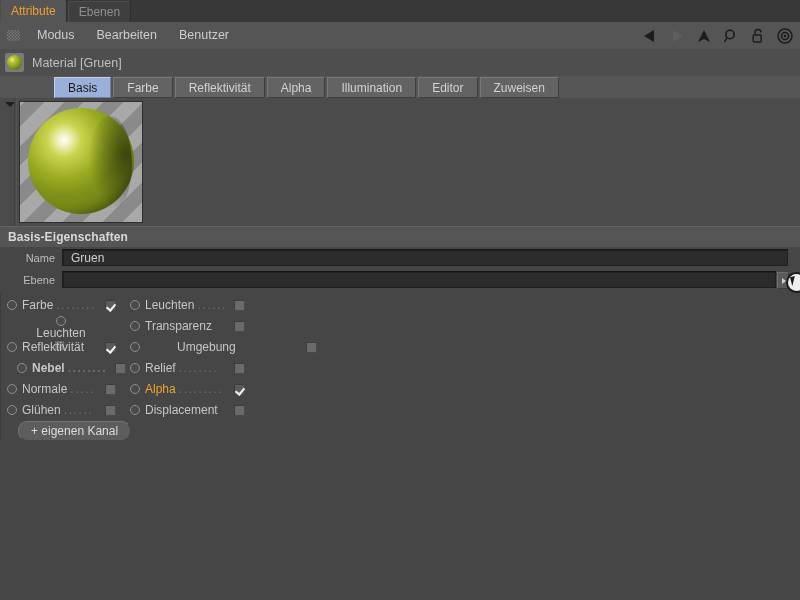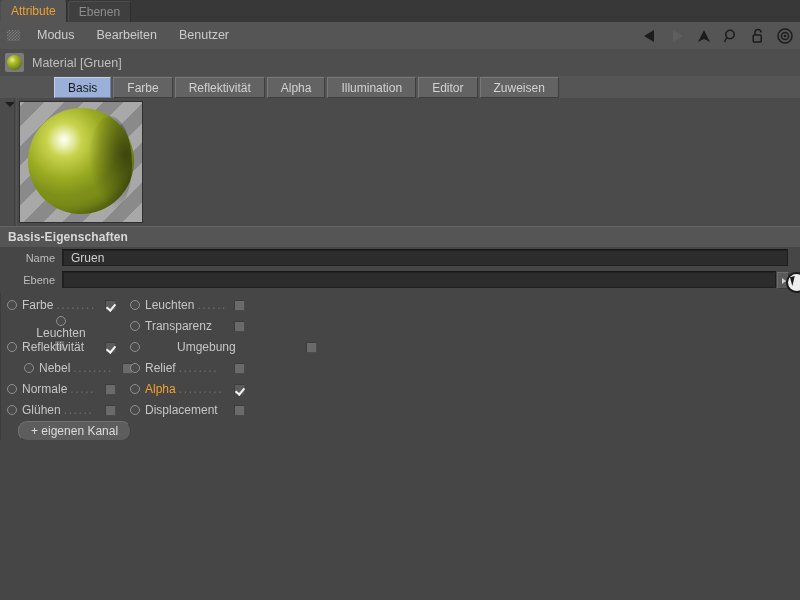--- a/index.html
+++ b/index.html
@@ -439,21 +439,21 @@
       <span class="cname">Leuchten</span>
       <span class="dots">.....</span>
       <span class="cbox"></span>
     </div>
     <div class="chanitem" style="left:2px; top:42px;  width:118px;">
       <div class="radio"></div>
       <span class="cname">Reflektivität</span>
       <span class="dots"></span>
       <span class="cbox on"></span>
     </div>
-    <div class="chanitem" style="left:19px; top:63px;  width:118px;">
+    <div class="chanitem" style="left:12px; top:63px;  width:118px;font-weight:bold;">
       <div class="radio"></div>
       <span class="cname">Nebel</span>
       <span class="dots">........</span>
       <span class="cbox"></span>
     </div>
     <div class="chanitem" style="left:2px; top:84px;  width:118px;">
       <div class="radio"></div>
       <span class="cname">Normale</span>
       <span class="dots">.....</span>
       <span class="cbox"></span>

